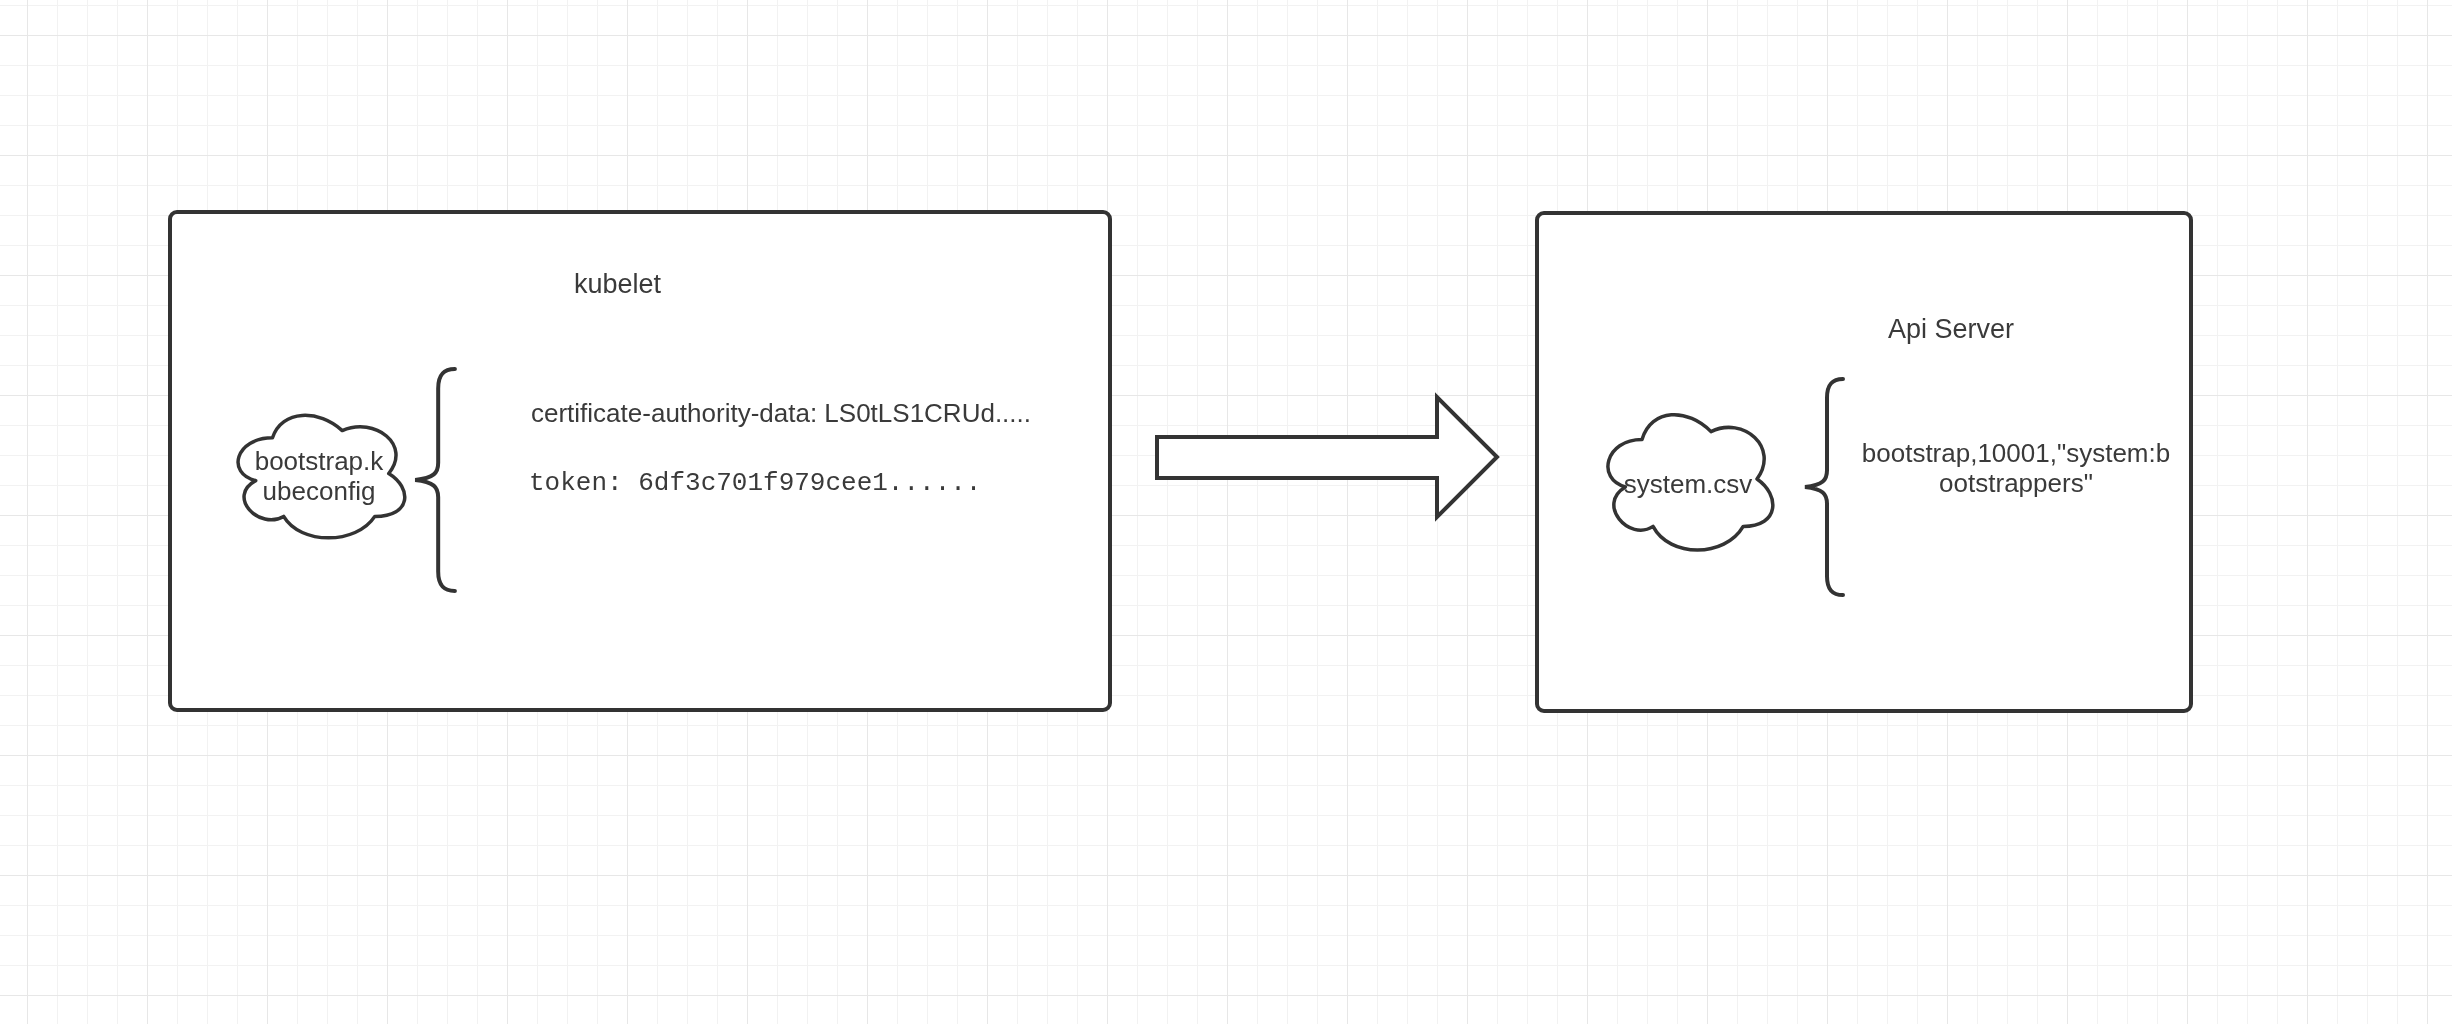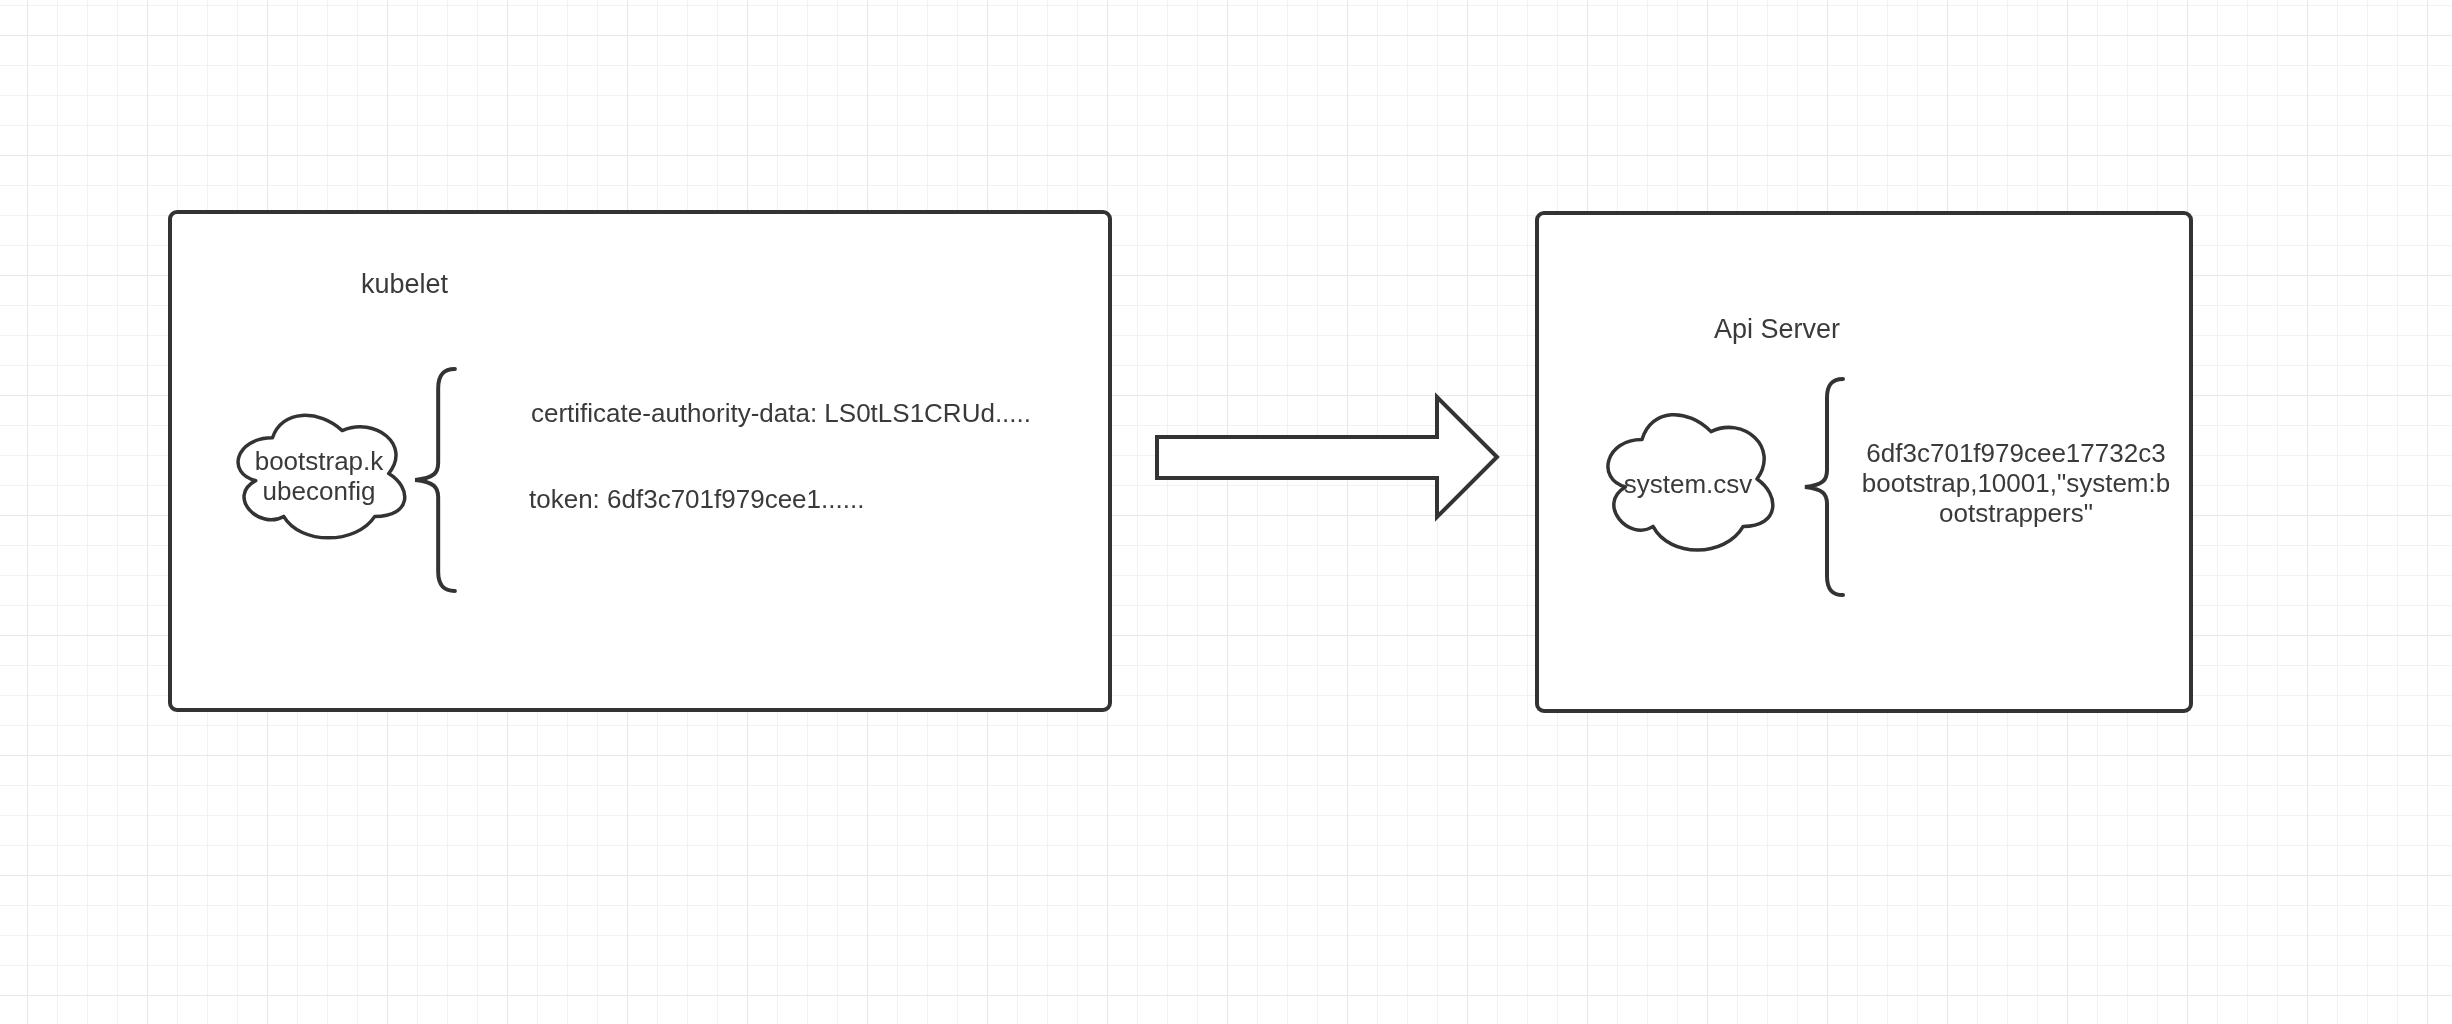--- a/index.html
+++ b/index.html
@@ -25,35 +25,35 @@
     border: 4px solid #333333;
     border-radius: 9px;
   }
   #left-box  { left: 168px; top: 210px; width: 944px; height: 502px; }
   #right-box { left: 1535px; top: 211px; width: 658px; height: 502px; }
 
   .title {
     position: absolute;
     font-size: 27px;
     line-height: 32px;
-    text-align: left;
+    text-align: right;
     white-space: nowrap;
   }
   #left-title  { left: 361px;  top: 268px; width: 300px; }
   #right-title { left: 1714px; top: 269px; width: 300px; margin-top: 44px; }
 
   .body-text {
     position: absolute;
     font-size: 26px;
     line-height: 32px;
     white-space: nowrap;
     margin-left: 16px;
   }
   #left-entry-1 { left: 515px; top: 397px; }
-  #left-entry-2 { left: 513px; top: 483px; }
+  #left-entry-2 { left: 513px; top: 467px; font-family: Liberation Mono, monospace; }
 
   .cloud-label {
     position: absolute;
     font-size: 26px;
     line-height: 30px;
     text-align: center;
     white-space: nowrap;
   }
   #left-cloud-label  { left: 219px;  top: 446px; width: 200px; }
   #right-cloud-label { left: 1588px; top: 469px; width: 200px; }
@@ -111,18 +111,17 @@
              C 100,64 100,48 87.5,40 C 100,24 80,8 62.5,16 C 50,4 30,4 25,20 Z" fill="#ffffff" stroke="#333333" stroke-width="3.5" vector-effect="non-scaling-stroke" stroke-linejoin="round"></path>
   </svg>
   <div class="cloud-label" id="right-cloud-label">system.csv</div>
 
   <svg class="shape" id="right-brace" viewBox="0 0 44 224" preserveAspectRatio="none">
     <path d="M 42,3 C 31,3 26,9 26,22 L 26,95 C 26,105 22,110 4,112
              C 22,114 26,119 26,129 L 26,202 C 26,215 31,221 42,221" fill="none" stroke="#333333" stroke-width="4" vector-effect="non-scaling-stroke" stroke-linecap="round"></path>
   </svg>
 
   <div id="right-value">
-    <div>6df3c701f979cee17732c3</div>
     <div>bootstrap,10001,"system:b</div>
     <div>ootstrappers"</div>
   </div>
 
 </div>
 
 </body></html>

